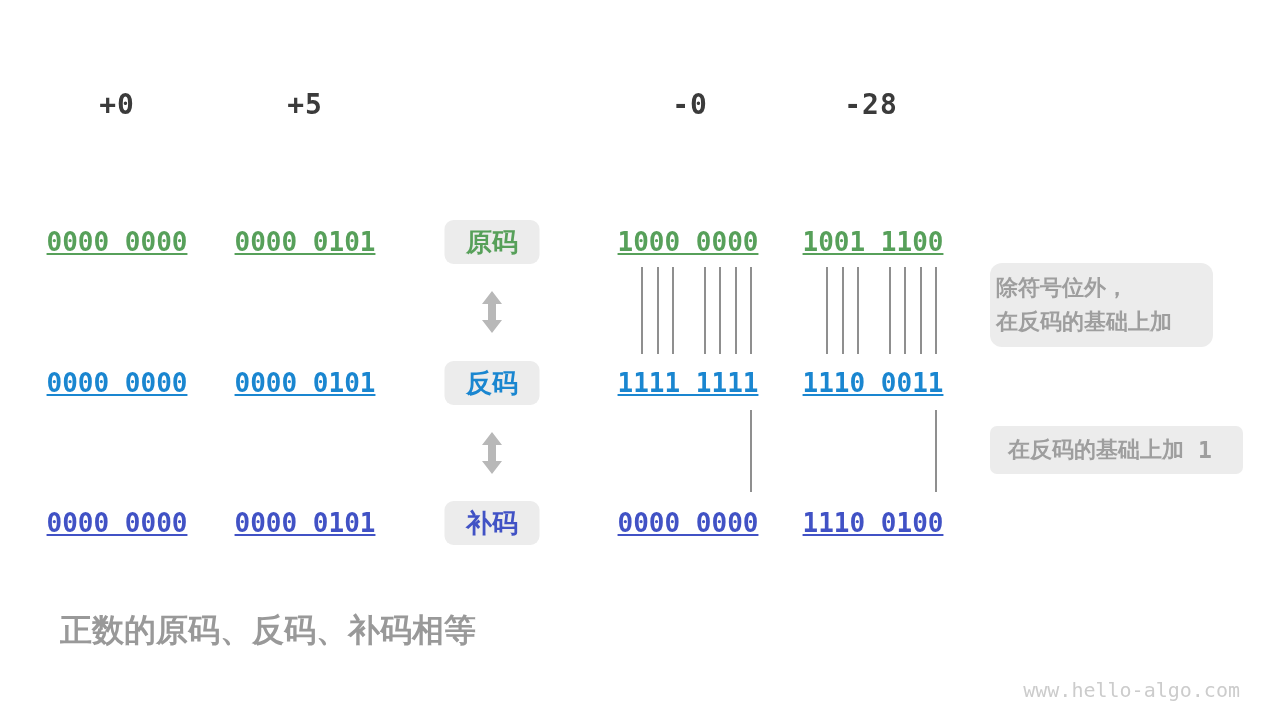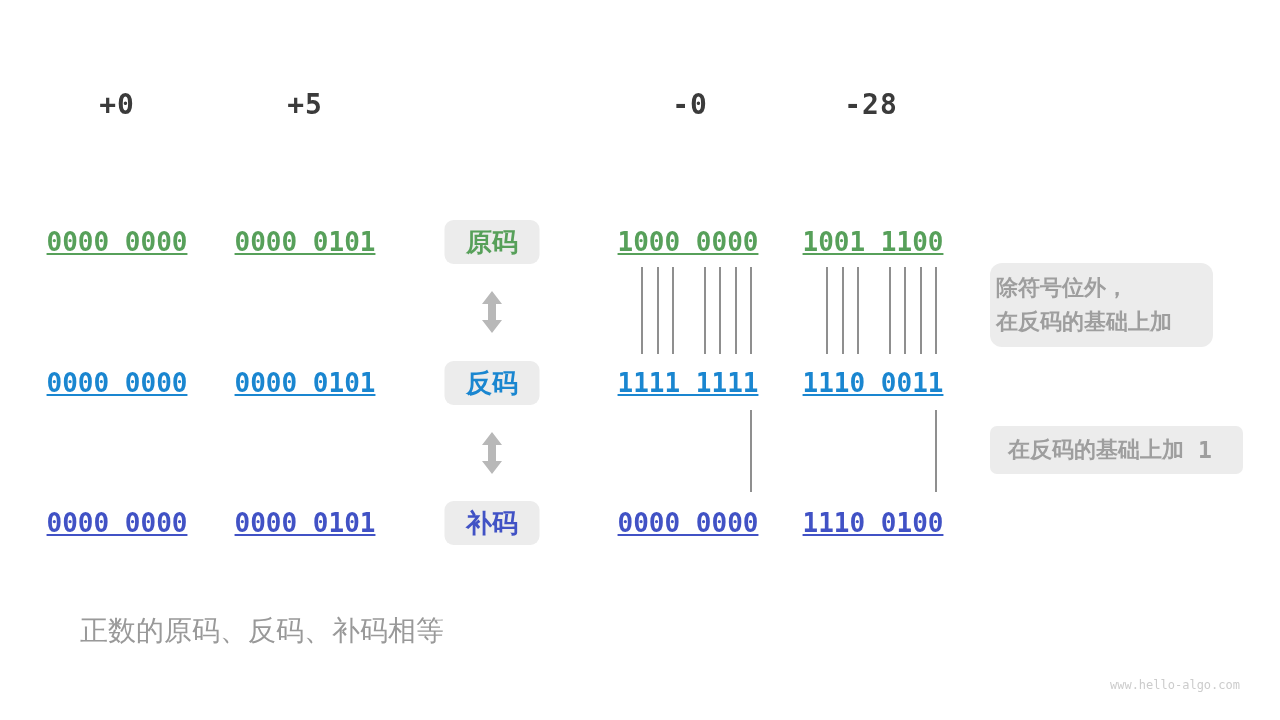--- a/index.html
+++ b/index.html
@@ -44,26 +44,26 @@
     display:flex;flex-direction:column;justify-content:center;
     padding-left:6px;line-height:34px;
   }
   .note-addone{
     left:990px;top:426px;width:253px;height:48px;border-radius:7px;
     display:flex;align-items:center;padding-left:18px;
   }
   .note-addone .one{margin-left:14px;font-size:23px;}
   .caption{
     position:absolute;transform:translateY(-50%);
-    font-size:28px;font-weight:normal;color:var(--caption);white-space:nowrap;margin-left:20px;
+    font-size:32px;font-weight:bold;color:var(--caption);white-space:nowrap;
   }
   .watermark{
     position:absolute;right:40px;top:678px;
     font-family:"DejaVu Sans Mono","Liberation Mono",monospace;
-    font-size:12px;color:var(--watermark);
+    font-size:20px;color:var(--watermark);
   }
 </style>
 </head>
 <body>
 
 <div class="canvas">
 
   <div class="pos num-label mono" style="left:117px;top:104px">+0</div>
   <div class="pos num-label mono" style="left:305px;top:104px">+5</div>
   <div class="pos num-label mono" style="left:690px;top:104px">-0</div>

